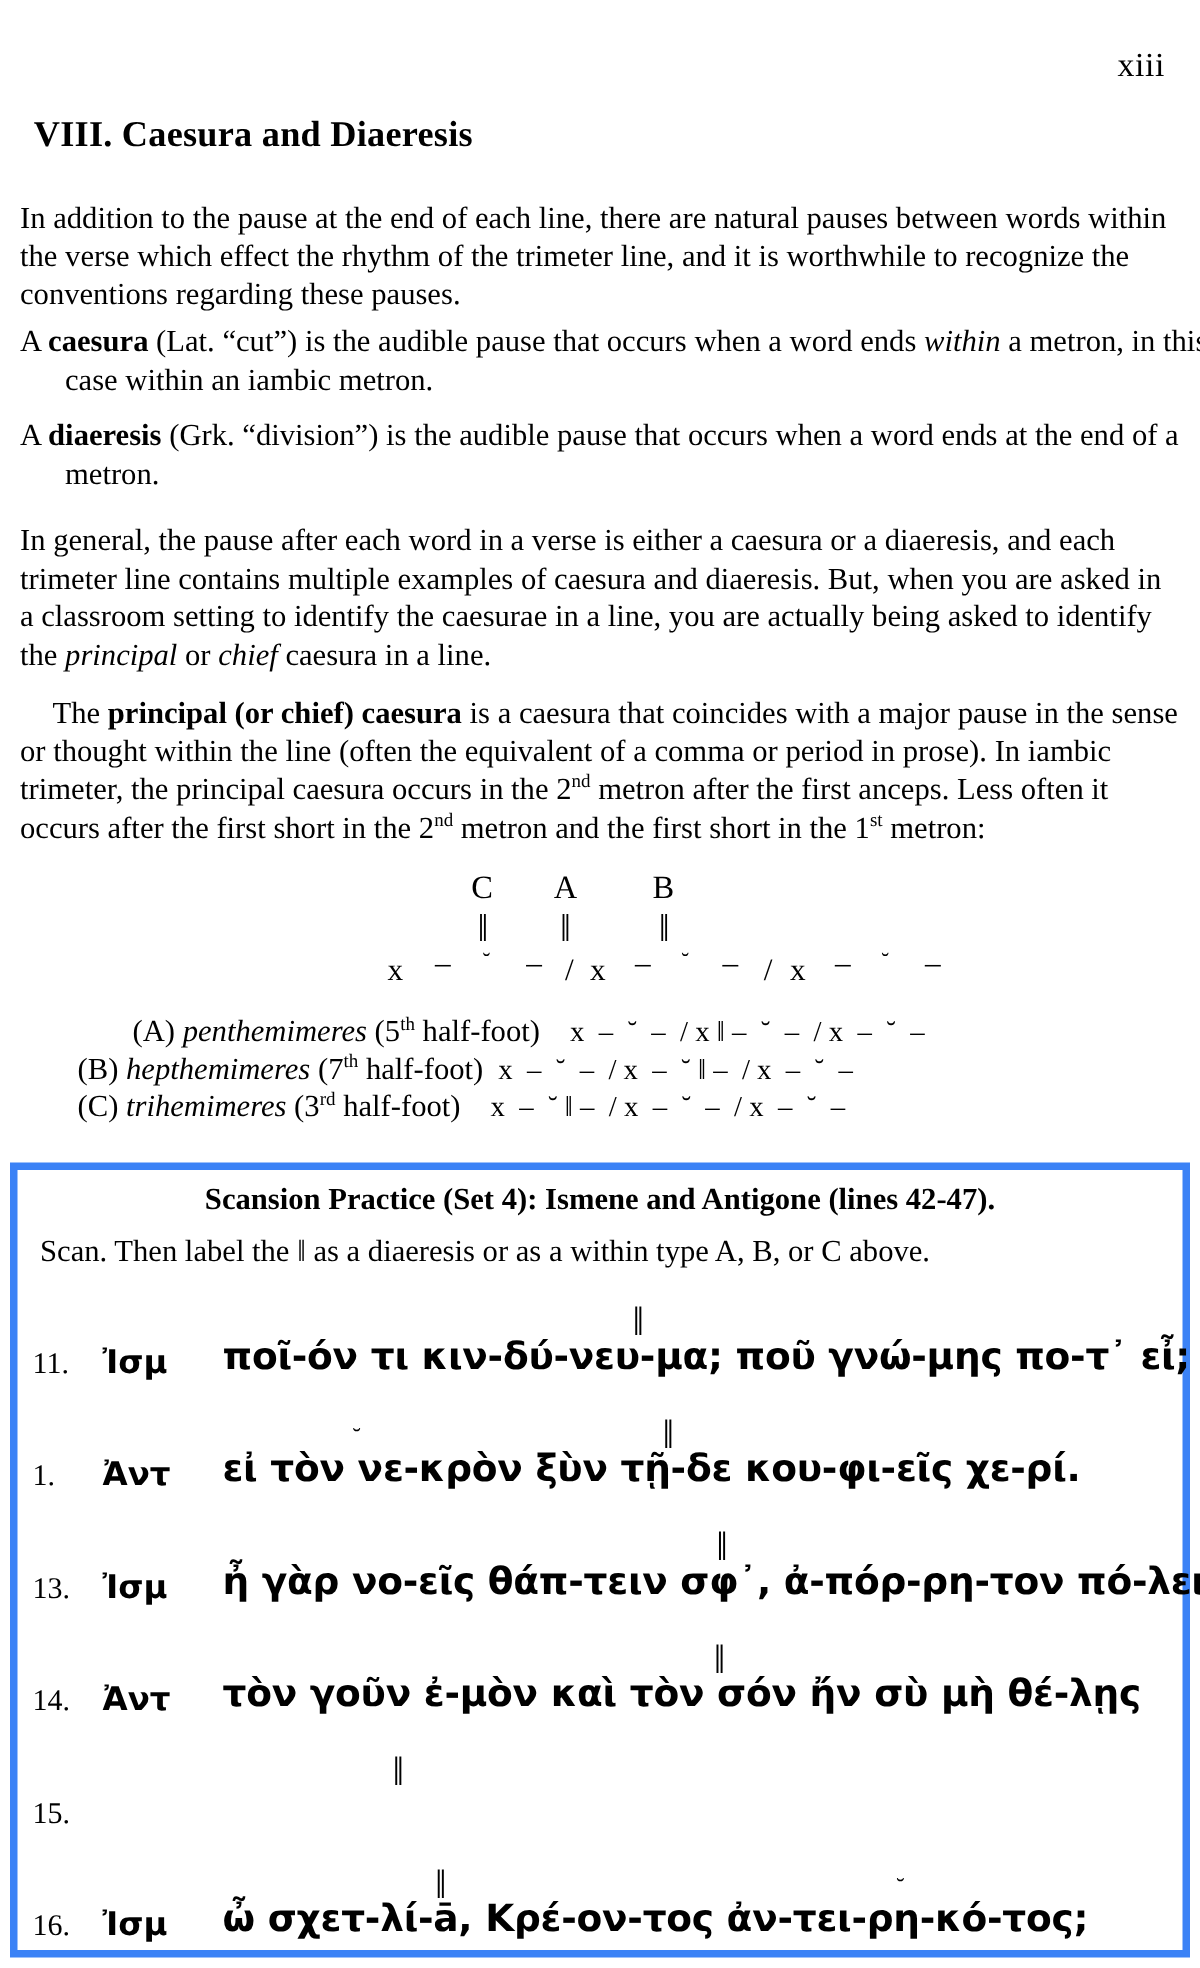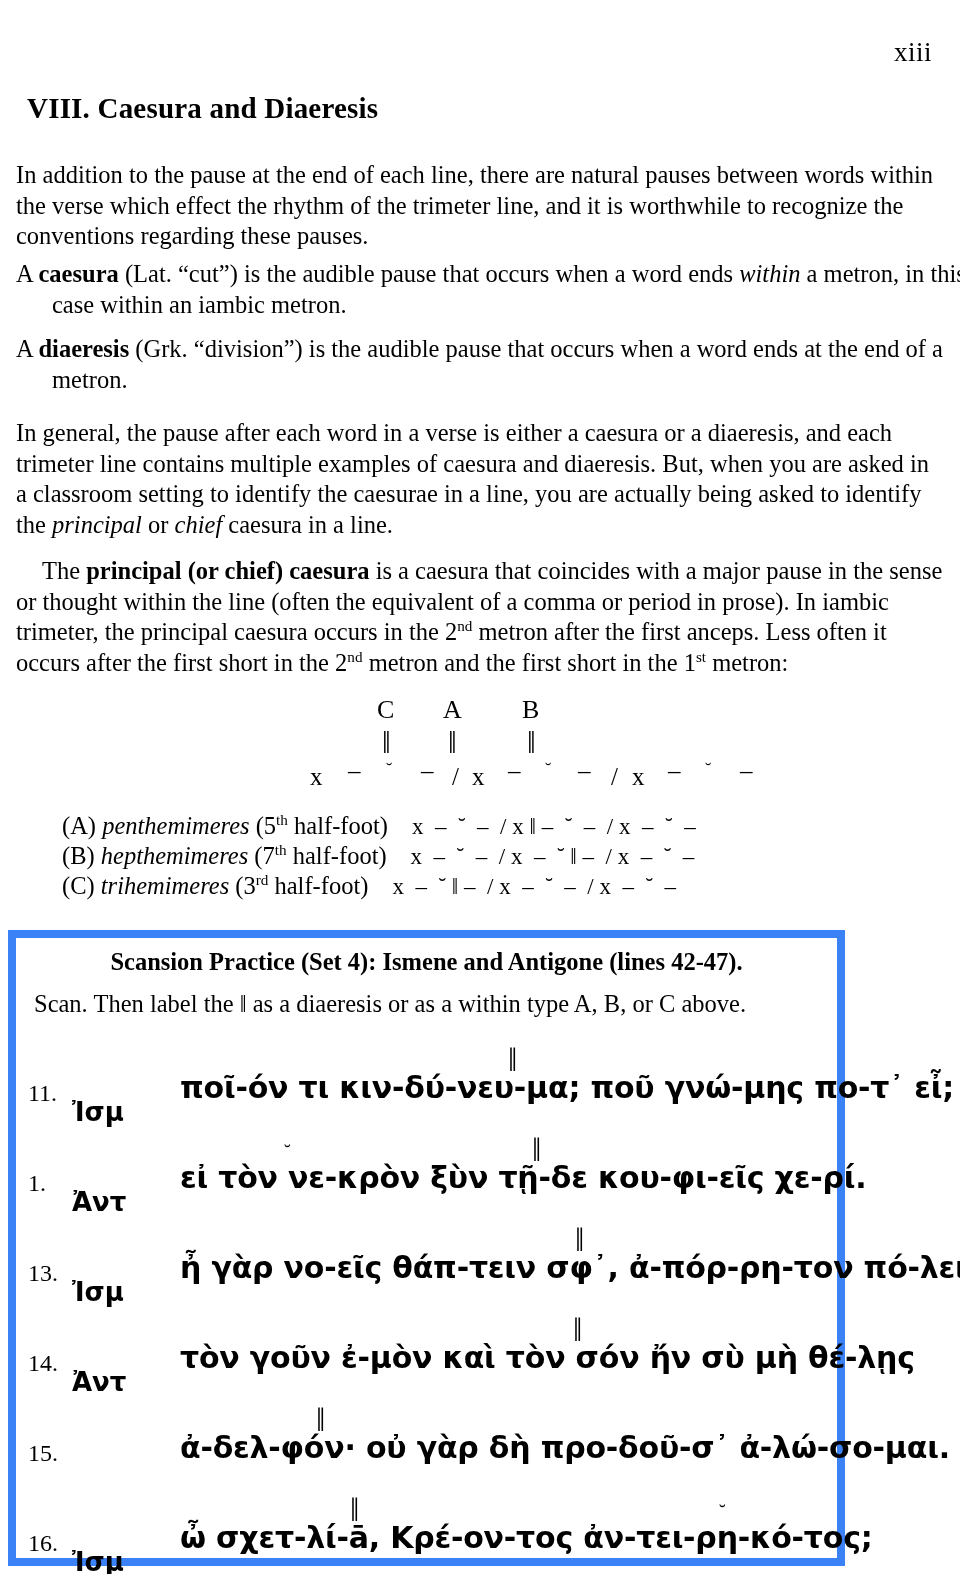--- a/index.html
+++ b/index.html
@@ -90,23 +90,23 @@
     left: 62px;
     font-size: 24.5px;
     white-space: nowrap;
   }
 
   
   .practice-box {
     position: absolute;
     left: 8px;
     top: 930px;
-    width: 837px;
+    width: 944px;
     height: 636px;
-    border: 8px solid #3b82f6;
+    border: 6px solid #3b82f6;
     box-sizing: border-box;
   }
   .box-title {
     position: absolute;
     top: 10px;
     left: 0;
     width: 100%;
     text-align: center;
     font-size: 24.5px;
     font-weight: bold;
@@ -127,26 +127,25 @@
   }
   .gnum {
     position: absolute;
     left: 12px;
     top: 24px;
     font-size: 24px;
     font-family: "Liberation Serif", serif;
   }
   .gspeaker {
     position: absolute;
-    left: 56px;
+    left: 68px;
     top: 21px;
     font-size: 26px;
     font-weight: bold;
     font-family: "DejaVu Sans", sans-serif;
-    margin-top: 20px;
   }
   .gtext {
     position: absolute;
     left: 140px;
     top: 14px;
     font-size: 30px;
     font-weight: bold;
     font-family: "DejaVu Sans", sans-serif;
     white-space: pre;
     letter-spacing: -0.2px;
@@ -226,22 +225,22 @@
       <div class="metric sym" style="left: 578px; top: 62px; font-size: 25px;">–</div>
       <div class="metric sym" style="left: 611px; top: 68px;">/</div>
       <div class="metric sym" style="left: 632px; top: 68px;">x</div>
       <div class="metric sym" style="left: 668px; top: 62px; font-size: 25px;">–</div>
       <div class="metric sym" style="left: 705px; top: 64px; font-size: 19px;">˘</div>
       <div class="metric sym" style="left: 740px; top: 62px; font-size: 25px;">–</div>
     </div>
 </div>
 
 <div id="caesura-type-rows">
-    <div class="label-row" style="top: 812px;"><span>(A) </span><i>penthemimeres</i><span> (5</span><sup>th</sup><span> half-foot)</span><span style="white-space: pre; margin-left: 24px; font-size: 23px;">x  –  ˘  –  / x ‖ –  ˘  –  / x  –  ˘  –</span></div>
-    <div class="label-row" style="top: 842px;"><span>(B) </span><i>hepthemimeres</i><span> (7</span><sup>th</sup><span> half-foot)</span><span style="white-space: pre; margin-left: 24px; font-size: 23px;">x  –  ˘  –  / x  –  ˘ ‖ –  / x  –  ˘  –</span></div>
+    <div class="label-row" style="top: 812px; margin-left: 44px;"><span>(A) </span><i>penthemimeres</i><span> (5</span><sup>th</sup><span> half-foot)</span><span style="white-space: pre; margin-left: 24px; font-size: 23px;">x  –  ˘  –  / x ‖ –  ˘  –  / x  –  ˘  –</span></div>
+    <div class="label-row" style="top: 842px;"><span>(B) </span><i>hepthemimeres</i><span> (7</span><sup>th</sup><span> half-foot)</span><span style="white-space: pre; margin-left: 12px; font-size: 23px;">x  –  ˘  –  / x  –  ˘ ‖ –  / x  –  ˘  –</span></div>
     <div class="label-row" style="top: 872px;"><span>(C) </span><i>trihemimeres</i><span> (3</span><sup>rd</sup><span> half-foot)</span><span style="white-space: pre; margin-left: 24px; font-size: 23px;">x  –  ˘ ‖ –  / x  –  ˘  –  / x  –  ˘  –</span></div>
   </div>
 
 <div class="practice-box">
   <div class="box-title">Scansion Practice (Set 4): Ismene and Antigone (lines 42-47).</div>
   <div class="box-instructions">
     <span>Scan. Then label the </span><span>‖</span><span> as a diaeresis or as a within type A, B, or C above.</span>
   </div>
   <div id="greek-lines-container">
       <div class="gline" style="top: 118px;">
@@ -264,21 +263,20 @@
         <span class="mark-dbar" style="left: 559px;">‖</span>
       </div>
       <div class="gline" style="top: 388px;">
         <span class="gnum">14.</span>
         <span class="gspeaker">Ἀντ</span>
         <span class="gtext">τὸν γοῦν ἐ-μὸν καὶ τὸν σόν ἤν σὺ μὴ θέ-λῃς</span>
         <span class="mark-dbar" style="left: 557px;">‖</span>
       </div>
       <div class="gline" style="top: 478px;">
         <span class="gnum">15.</span>
-        <span class="gtext">ἀ-δελ-φόν· οὐ γὰρ δὴ προ-δοῦ-σ᾿ ἀ-λώ-σο-μαι.</span>
         <span class="mark-dbar" style="left: 300px;">‖</span>
       </div>
       <div class="gline" style="top: 568px;">
         <span class="gnum">16.</span>
         <span class="gspeaker">Ἰσμ</span>
         <span class="gtext">ὦ σχετ-λί-ā, Κρέ-ον-τος ἀν-τει-ρη-κό-τος;</span>
         <span class="mark-dbar" style="left: 334px;">‖</span>
         <span class="mark-breve" style="left: 703px;">˘</span>
       </div>
     </div>

